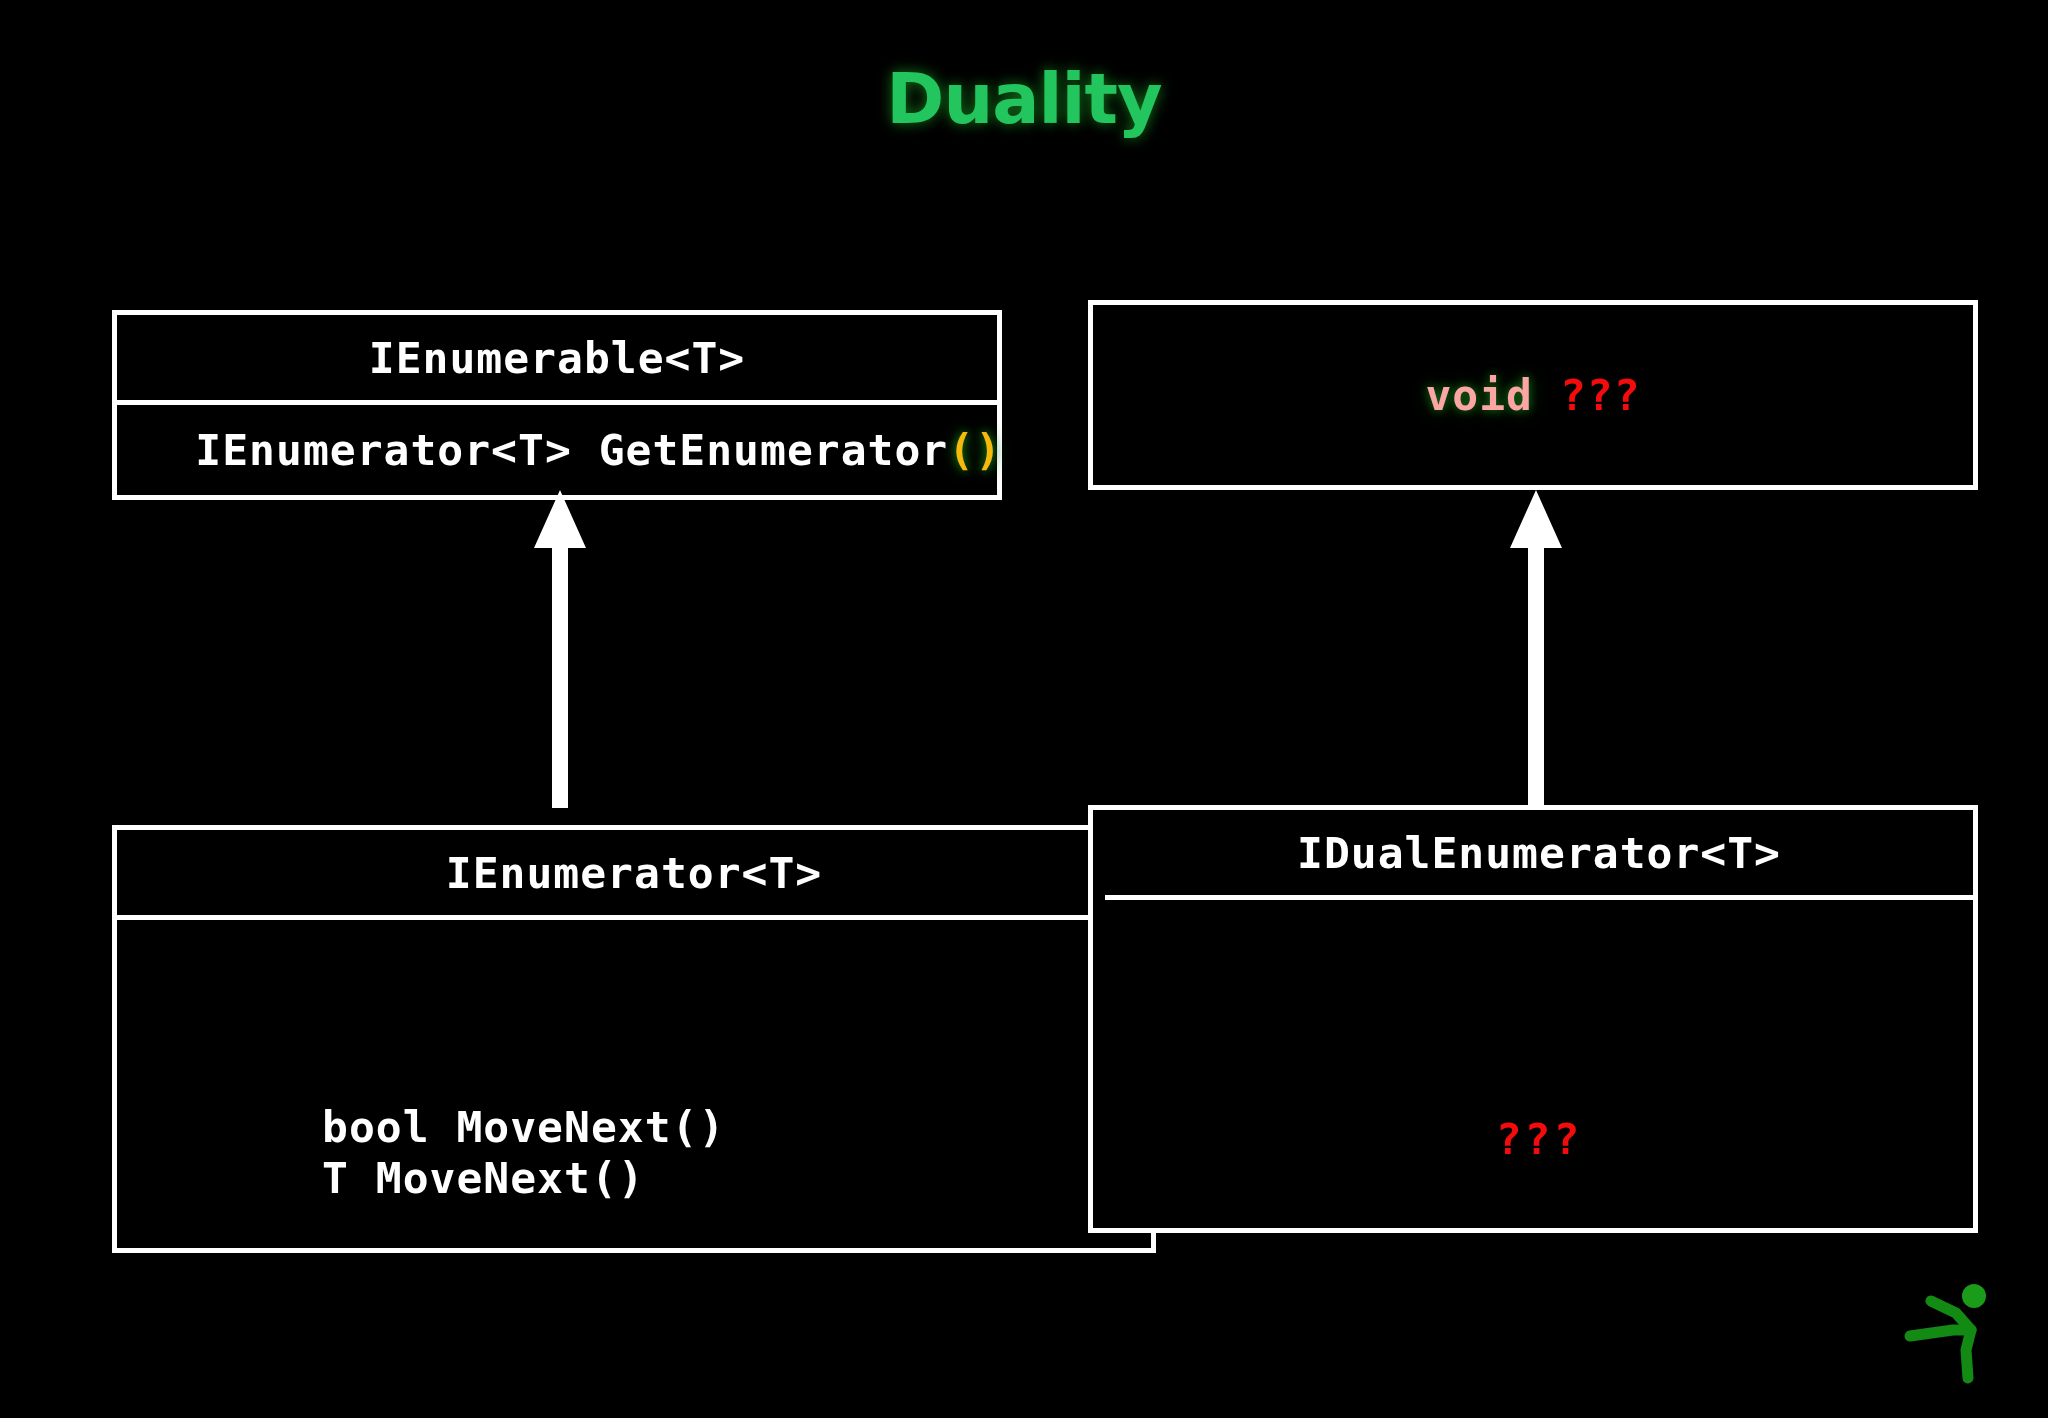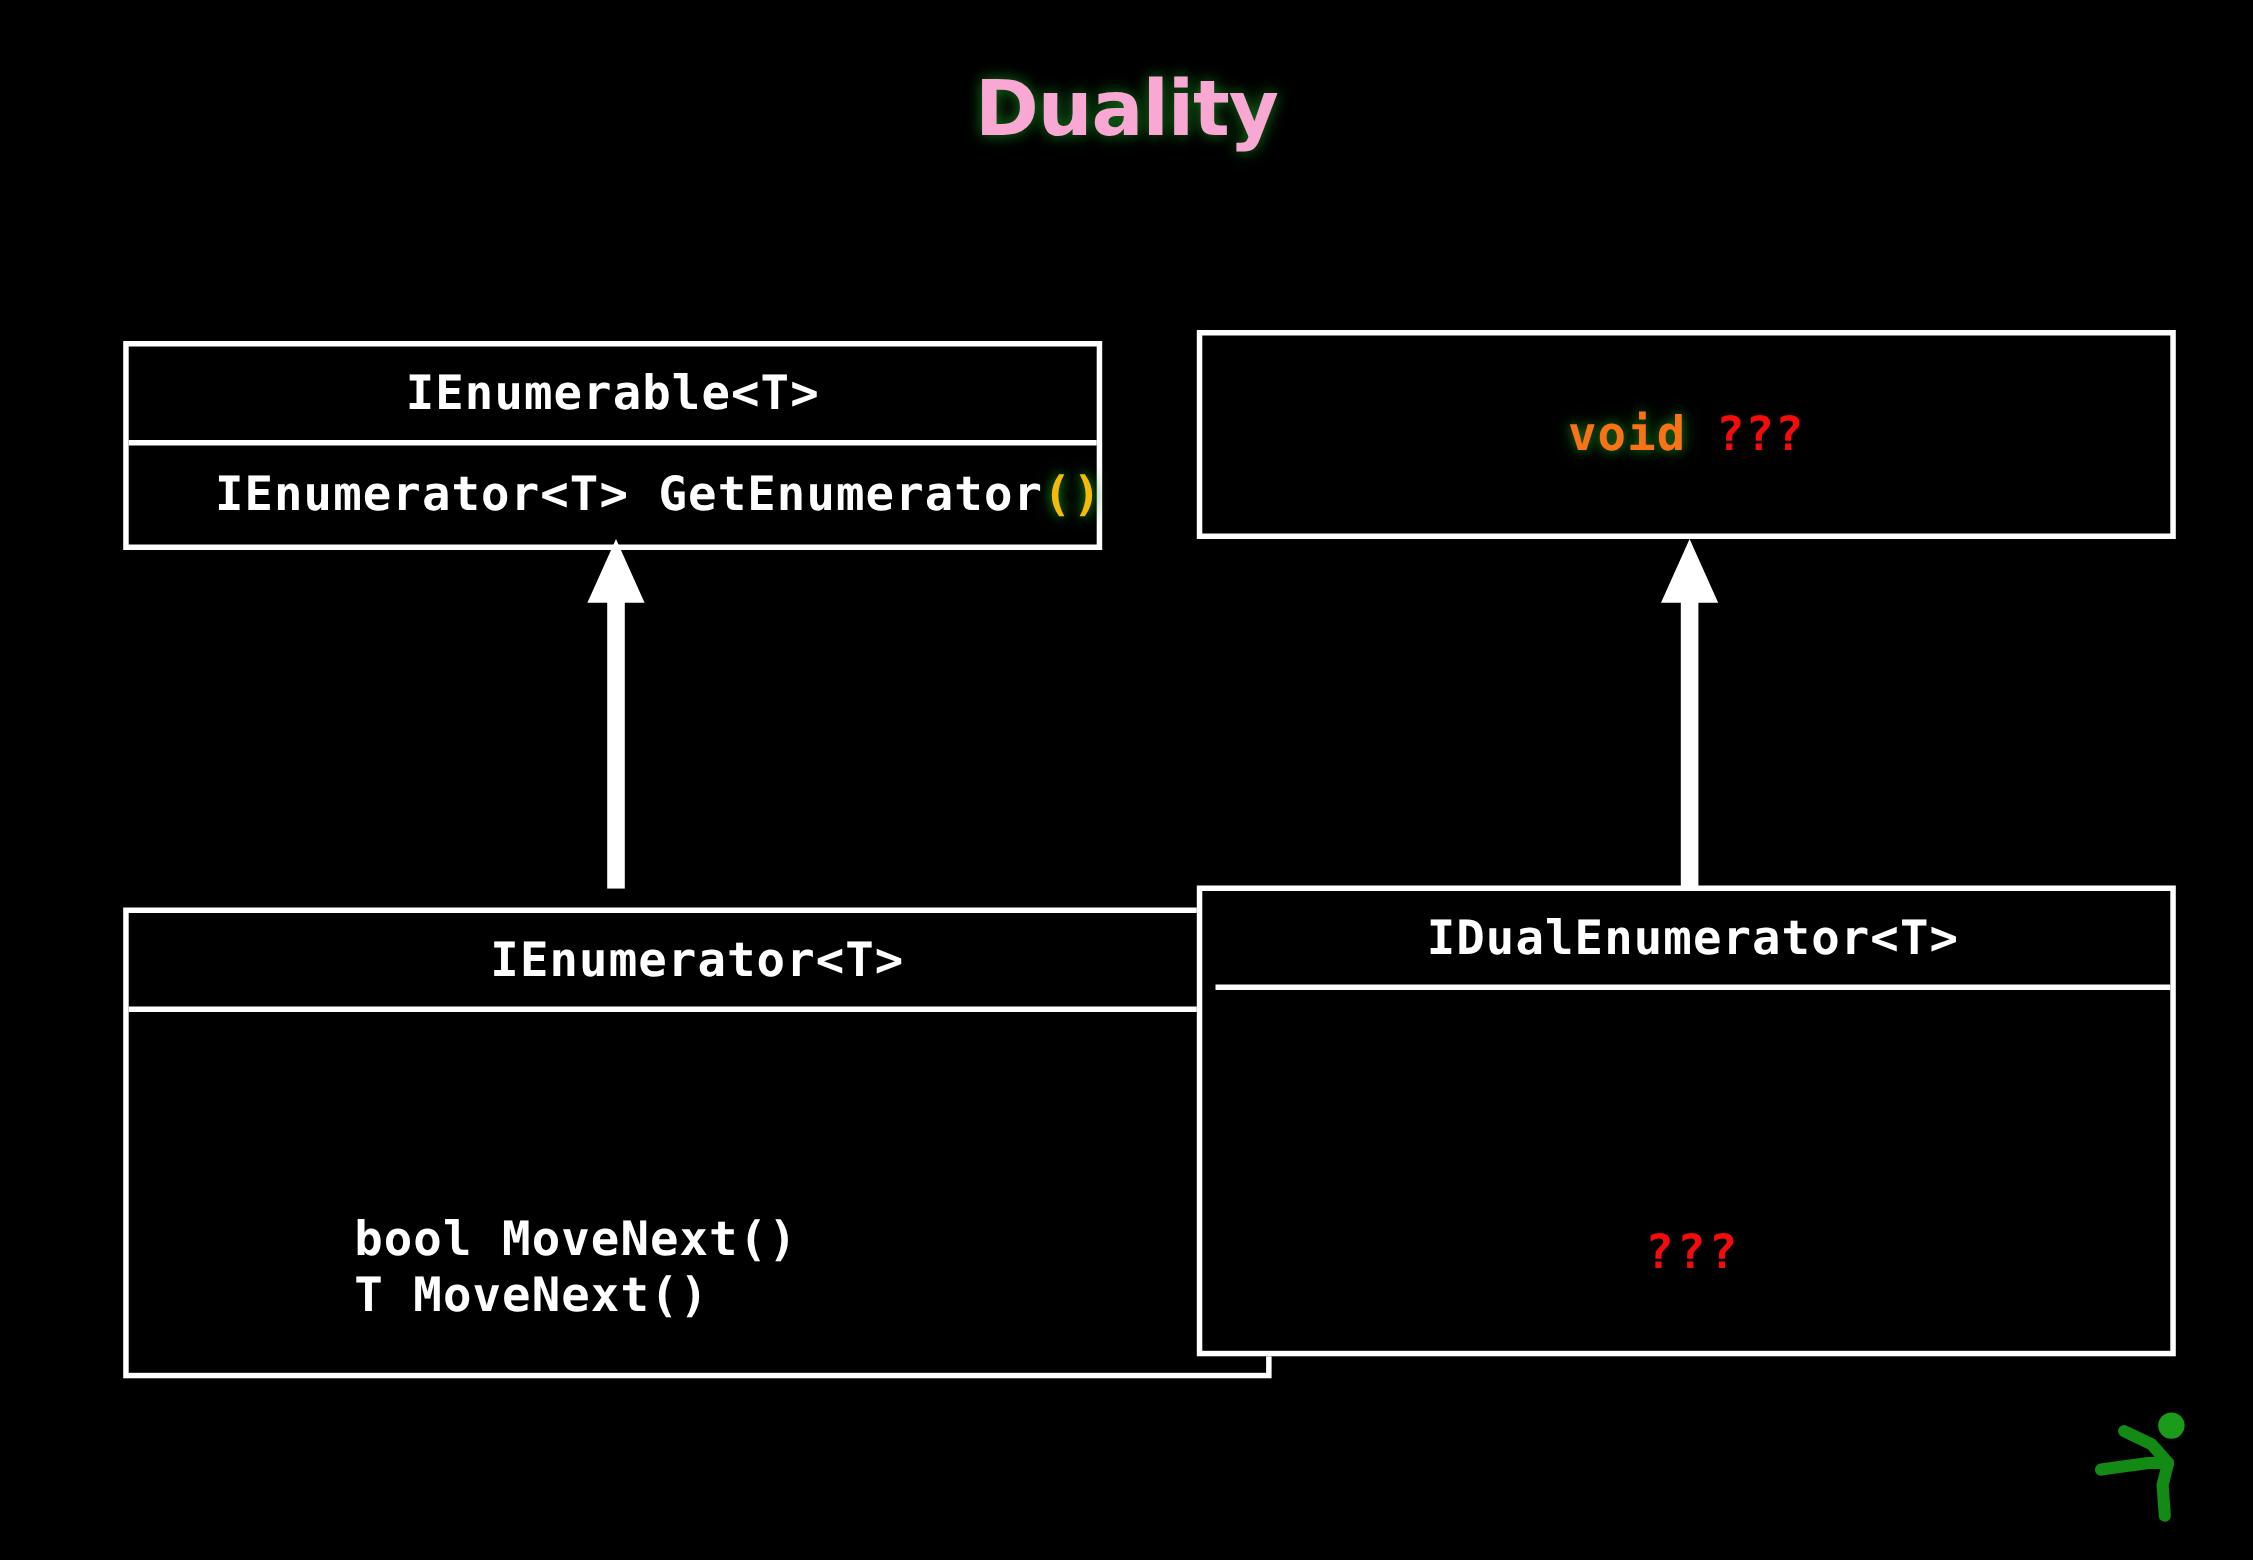--- a/index.html
+++ b/index.html
@@ -19,21 +19,21 @@
   #slide-title {
     position: absolute;
     left: 0;
     top: 58px;
     width: 2048px;
     text-align: center;
     font-family: "DejaVu Sans", sans-serif;
     font-weight: bold;
     font-size: 70px;
     letter-spacing: -1px;
-    color: #f9a8d4;
+    color: #22c55e;
     text-shadow: 0 0 14px rgba(34,221,51,0.55);
   }
 
   
   .uml-box {
     position: absolute;
     box-sizing: border-box;
     border: 5px solid #ffffff;
     background: #000000;
     display: flex;
@@ -90,21 +90,21 @@
     width: 890px;
     text-align: right;
     padding-left: 6px;
     box-sizing: border-box;
   }
   .paren-gold {
     color: #f5b90c;
     text-shadow: 0 0 10px rgba(30,150,30,0.95), 0 0 18px rgba(20,110,20,0.7);
   }
   .kw-void {
-    color: #f97316;
+    color: #fca5a5;
     text-shadow: 0 0 10px rgba(25,120,25,0.95), 0 0 20px rgba(18,90,18,0.7);
   }
   .unknown-red {
     color: #f40b0b;
   }
 
   
   .method-list {
     position: absolute;
     left: 205px;

